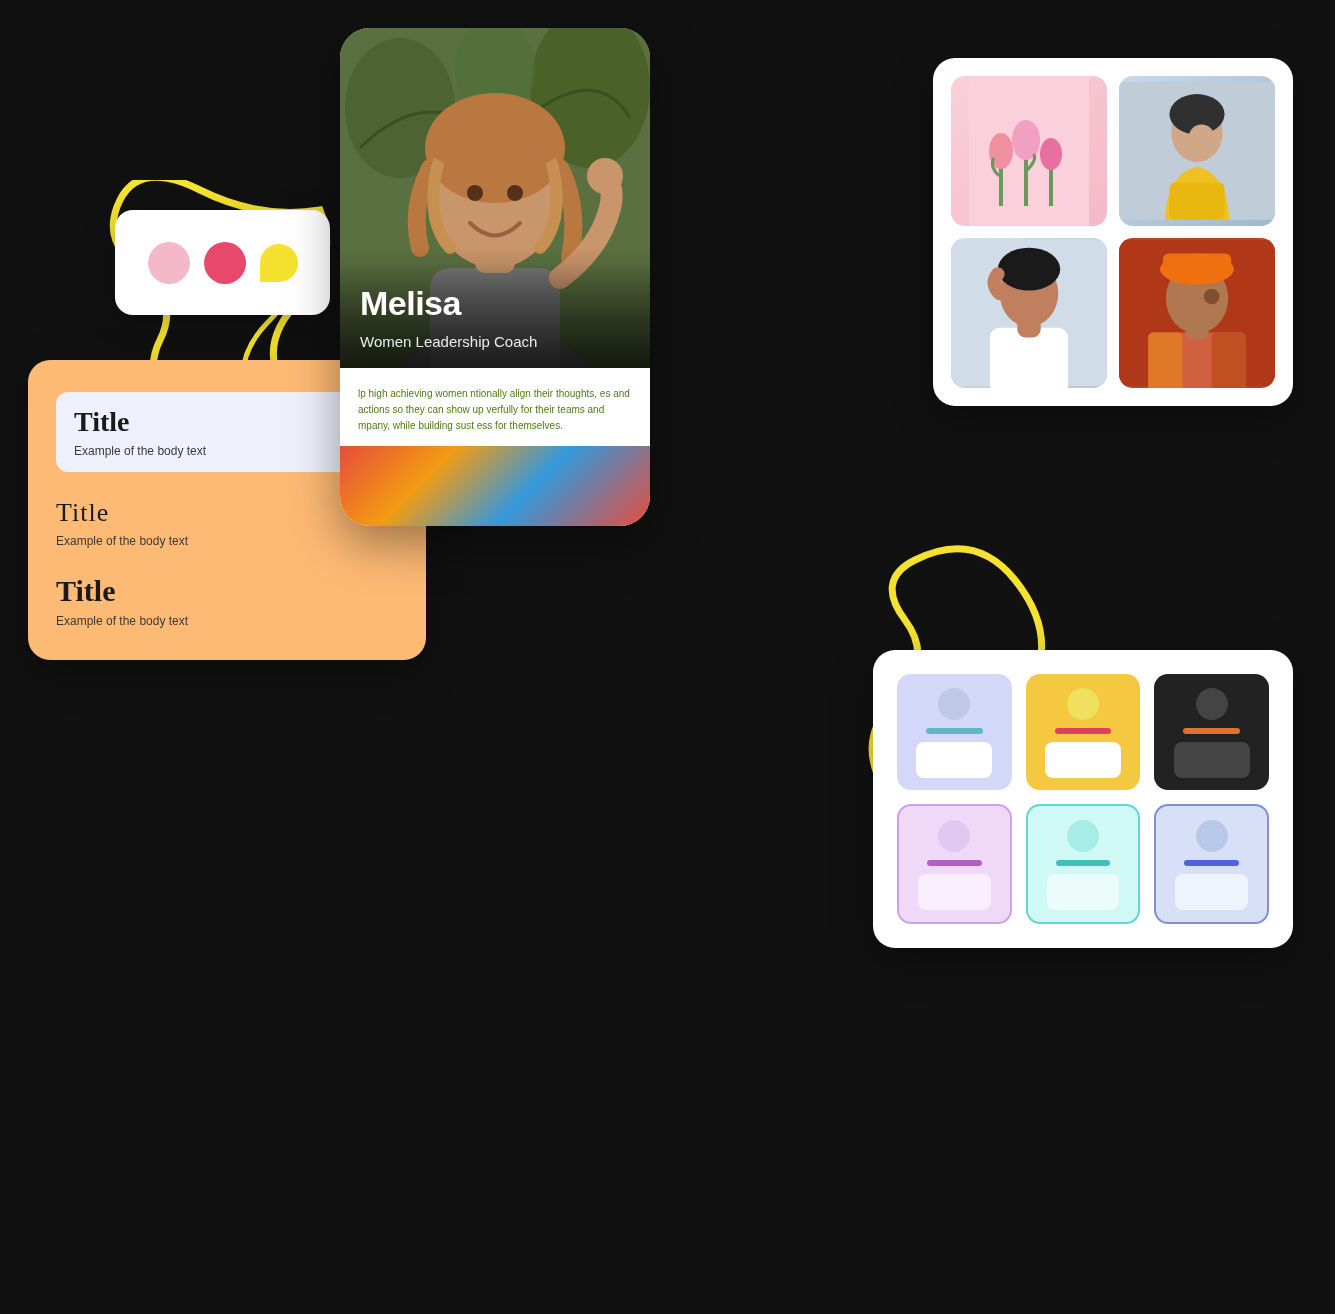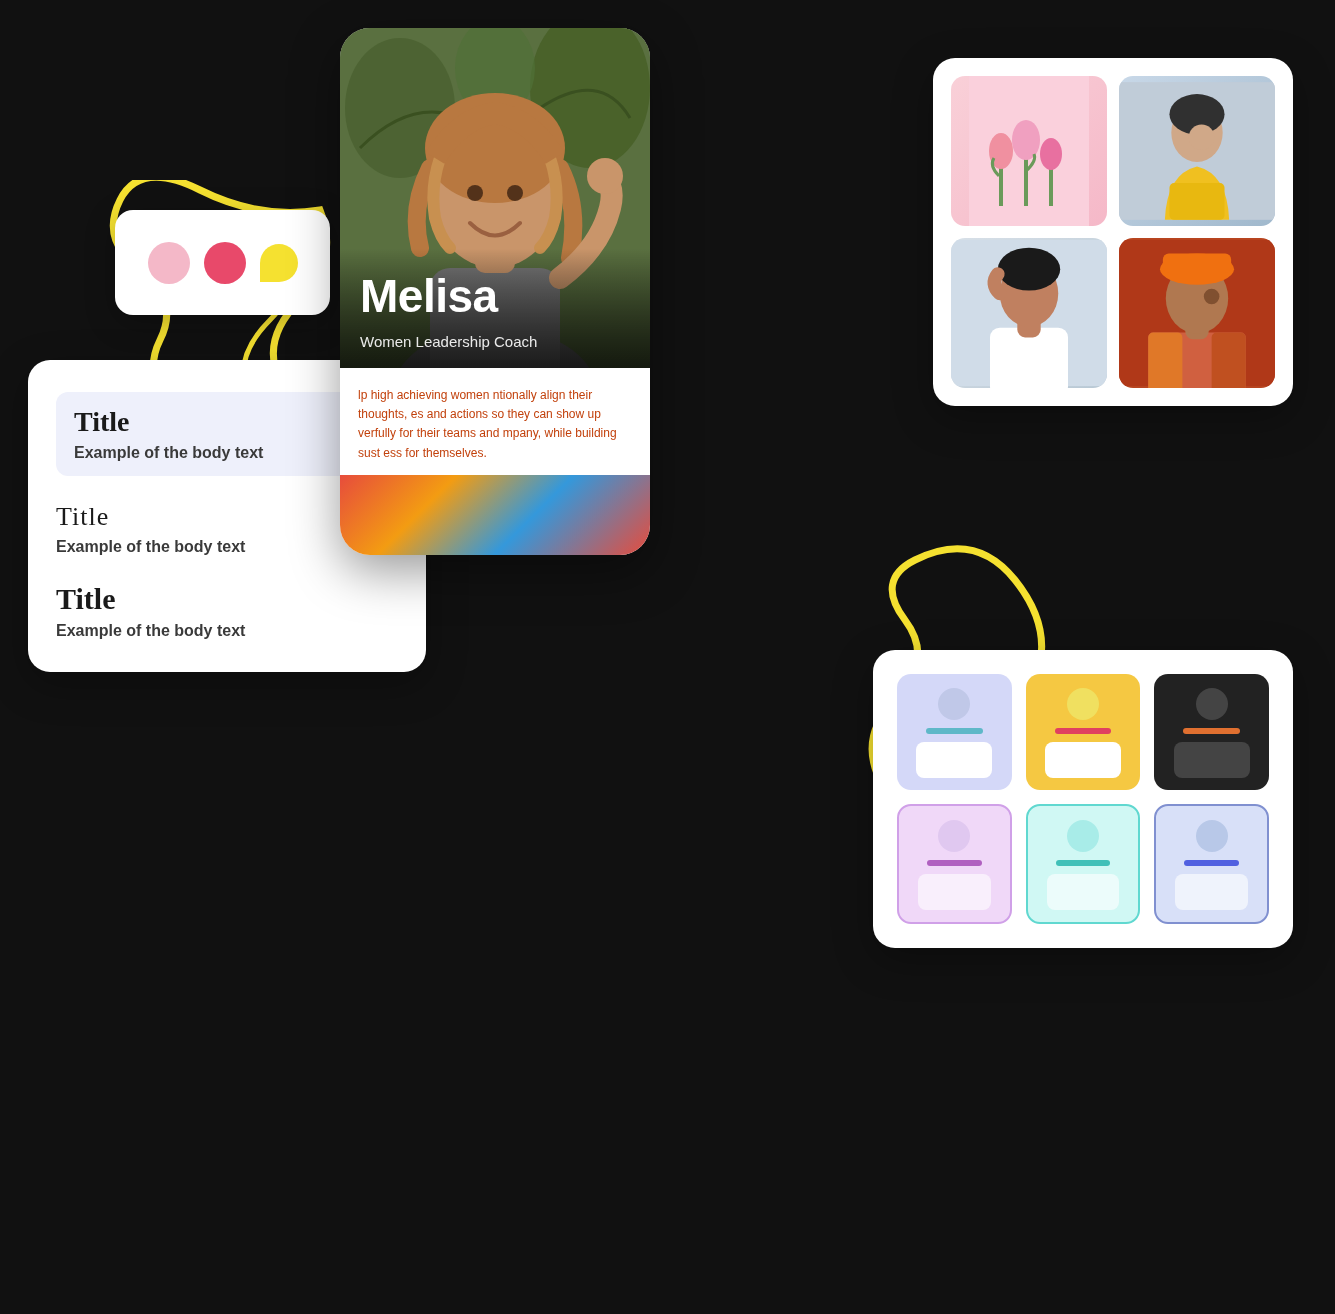--- a/index.html
+++ b/index.html
@@ -52,40 +52,40 @@
     .dot-pink-light { width: 42px; height: 42px; background: #f4b8c8; }
     .dot-pink-dark  { width: 42px; height: 42px; background: #e8496a; }
     .dot-yellow     { width: 38px; height: 38px; background: #f5e130; border-radius: 50% 50% 50% 0; }
 
     
     .card-typography {
       position: absolute;
       top: 360px;
       left: 28px;
       width: 398px;
-      background: #ffffff;
+      background: #fdba74;
       border-radius: 22px;
       padding: 32px 28px;
       z-index: 5;
       box-shadow: 0 12px 40px rgba(0,0,0,0.3);
     }
     .typo-block { margin-bottom: 26px; }
     .typo-block:last-child { margin-bottom: 0; }
 
     .typo-serif-bold {
       font-family: Georgia, 'Times New Roman', serif;
       font-weight: 800;
       font-size: 28px;
       color: #1a1a1a;
       margin-bottom: 6px;
     }
     .typo-body {
-      font-size: 16px;
+      font-size: 12px;
       color: #3a3a3a;
-      font-weight: 700;
+      font-weight: 400;
     }
     .typo-block-highlighted {
       background: #eef0fb;
       border-radius: 12px;
       padding: 14px 18px;
       margin-bottom: 26px;
     }
     .typo-serif-outline {
       font-family: Georgia, serif;
       font-weight: 400;
@@ -122,35 +122,35 @@
       display: flex;
       align-items: flex-end;
     }
     .phone-hero-overlay {
       position: absolute;
       bottom: 0; left: 0; right: 0;
       padding: 20px 20px 18px;
       background: linear-gradient(transparent, rgba(0,0,0,0.5));
     }
     .phone-name {
-      font-size: 46px;
+      font-size: 34px;
       font-weight: 800;
       color: white;
       letter-spacing: -0.5px;
     }
     .phone-subtitle {
       font-size: 15px;
       color: rgba(255,255,255,0.9);
       margin-top: 10px;
     }
 
     .phone-body-text {
       padding: 18px 18px 12px;
-      font-size: 12px;
-      color: #c2410c;
+      font-size: 10px;
+      color: #4d7c0f;
       line-height: 1.6;
     }
     .phone-cta {
       background: #111;
       color: white;
       text-align: center;
       padding: 18px;
       font-size: 15px;
       font-weight: 500;
     }

